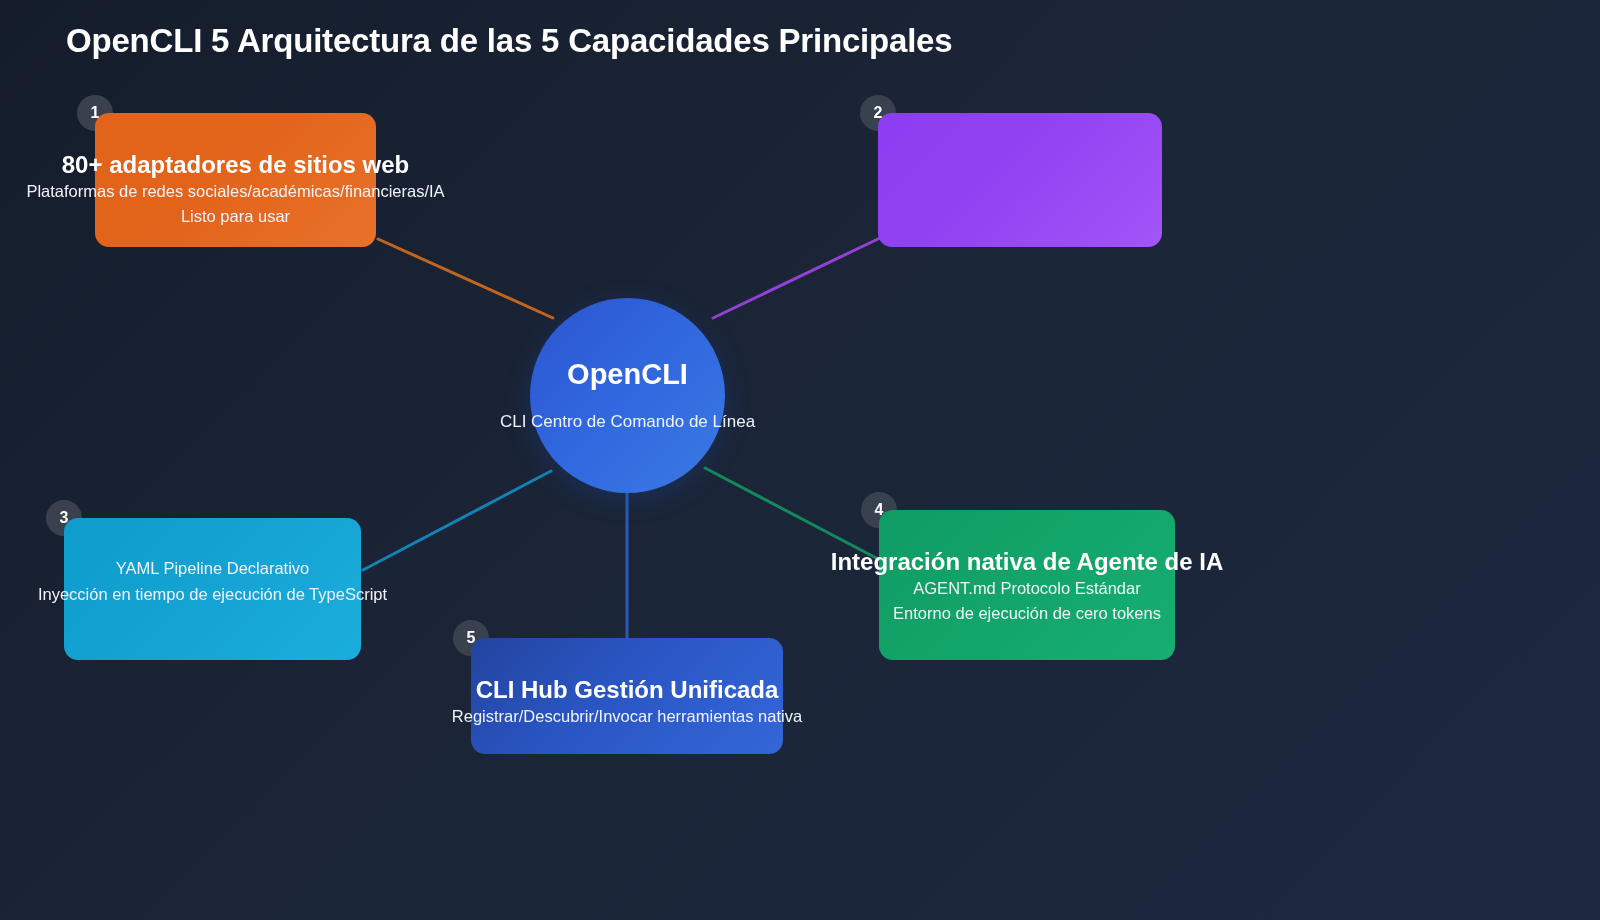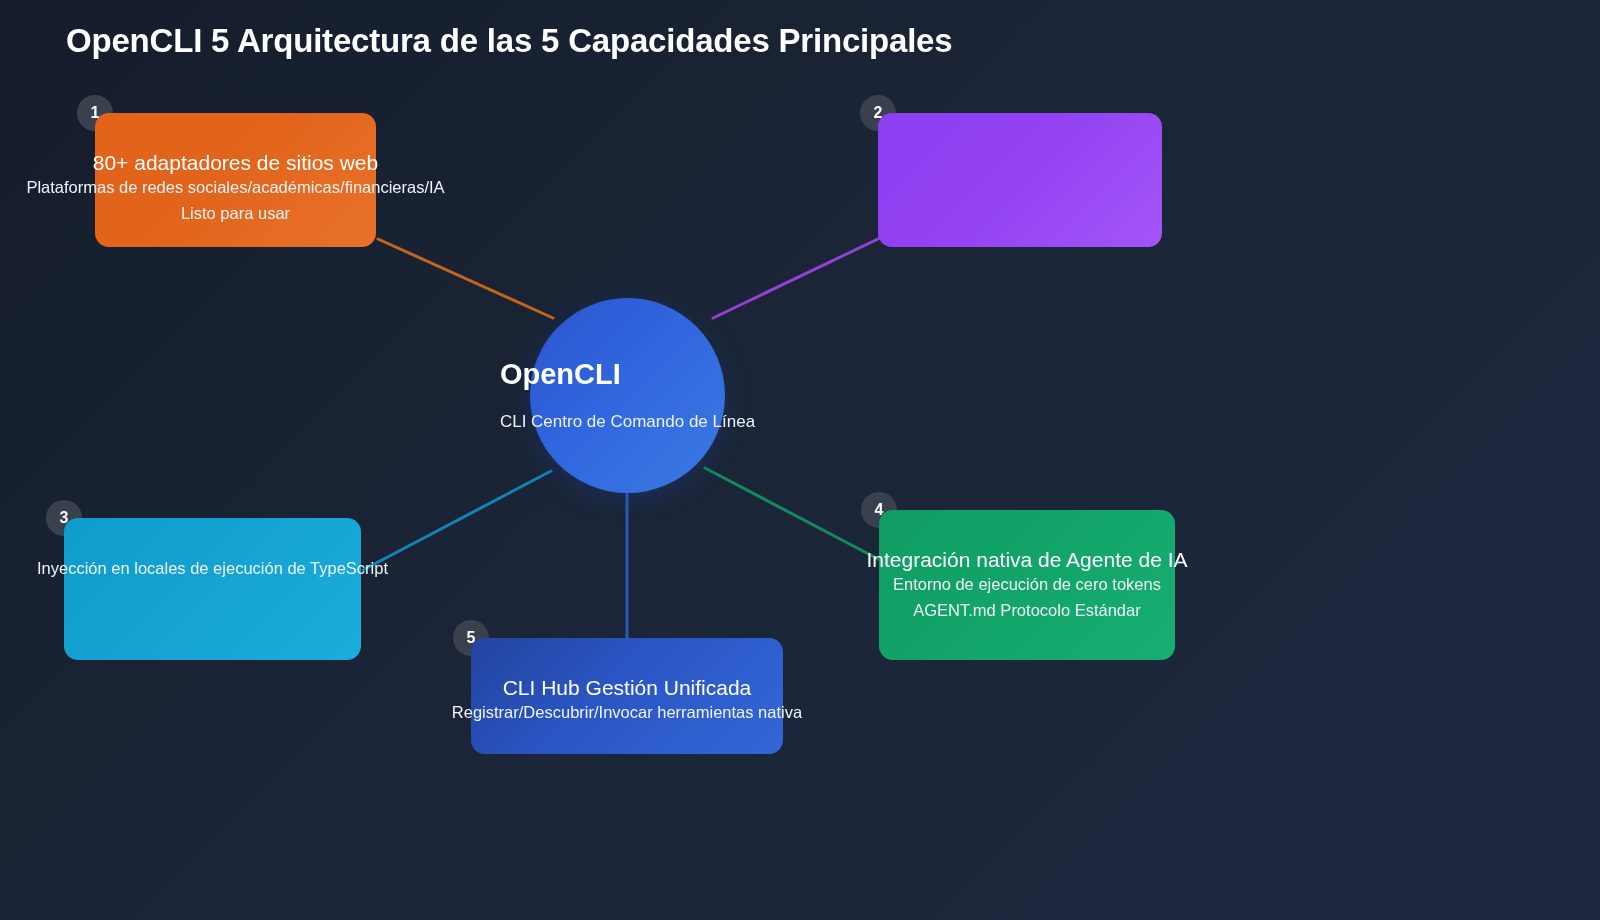--- a/index.html
+++ b/index.html
@@ -47,21 +47,21 @@
     height: 195px;
     border-radius: 50%;
     background: linear-gradient(135deg, #2d55cf 0%, #3066de 45%, #3a7ae4 100%);
     box-shadow: 0 6px 26px rgba(25, 70, 170, 0.30);
   }
   #hub .hub-inner {
     position: absolute;
     left: 50%;
     top: 50%;
     transform: translate(-50%, -50%);
-    text-align: left;
+    text-align: center;
     white-space: nowrap;
   }
   #hub .hub-title {
     font-size: 29px;
     font-weight: bold;
     color: #ffffff;
     line-height: 1.1;
   }
   #hub .hub-sub {
     margin-top: 22px;
@@ -96,22 +96,22 @@
   .card .card-body {
     position: absolute;
     left: 50%;
     top: 38px;
     transform: translateX(-50%);
     text-align: center;
     white-space: nowrap;
     z-index: 3;
   }
   .card .card-title {
-    font-size: 21px;
-    font-weight: normal;
+    font-size: 24px;
+    font-weight: bold;
     color: #ffffff;
     line-height: 1.15;
   }
   .card .card-line {
     font-size: 16.5px;
     font-weight: normal;
     color: #f0f3fa;
     line-height: 1.55;
     margin-top: 0;
   }
@@ -175,31 +175,32 @@
 
   <div class="card" id="card-2">
     <div class="badge">2</div>
     <div class="plate"></div>
   </div>
 
   <div class="card" id="card-3">
     <div class="badge">3</div>
     <div class="plate"></div>
     <div class="card-body">
-      <div class="card-line">Inyección en locales de ejecución de TypeScript</div>
+      <div class="card-line first">YAML Pipeline Declarativo</div>
+      <div class="card-line">Inyección en tiempo de ejecución de TypeScript</div>
     </div>
   </div>
 
   <div class="card" id="card-4">
     <div class="badge">4</div>
     <div class="plate"></div>
     <div class="card-body">
       <div class="card-title">Integración nativa de Agente de IA</div>
+      <div class="card-line first">AGENT.md Protocolo Estándar</div>
       <div class="card-line">Entorno de ejecución de cero tokens</div>
-      <div class="card-line first">AGENT.md Protocolo Estándar</div>
     </div>
   </div>
 
   <div class="card" id="card-5">
     <div class="badge">5</div>
     <div class="plate"></div>
     <div class="card-body">
       <div class="card-title">CLI Hub Gestión Unificada</div>
       <div class="card-line first">Registrar/Descubrir/Invocar herramientas nativa</div>
     </div>

